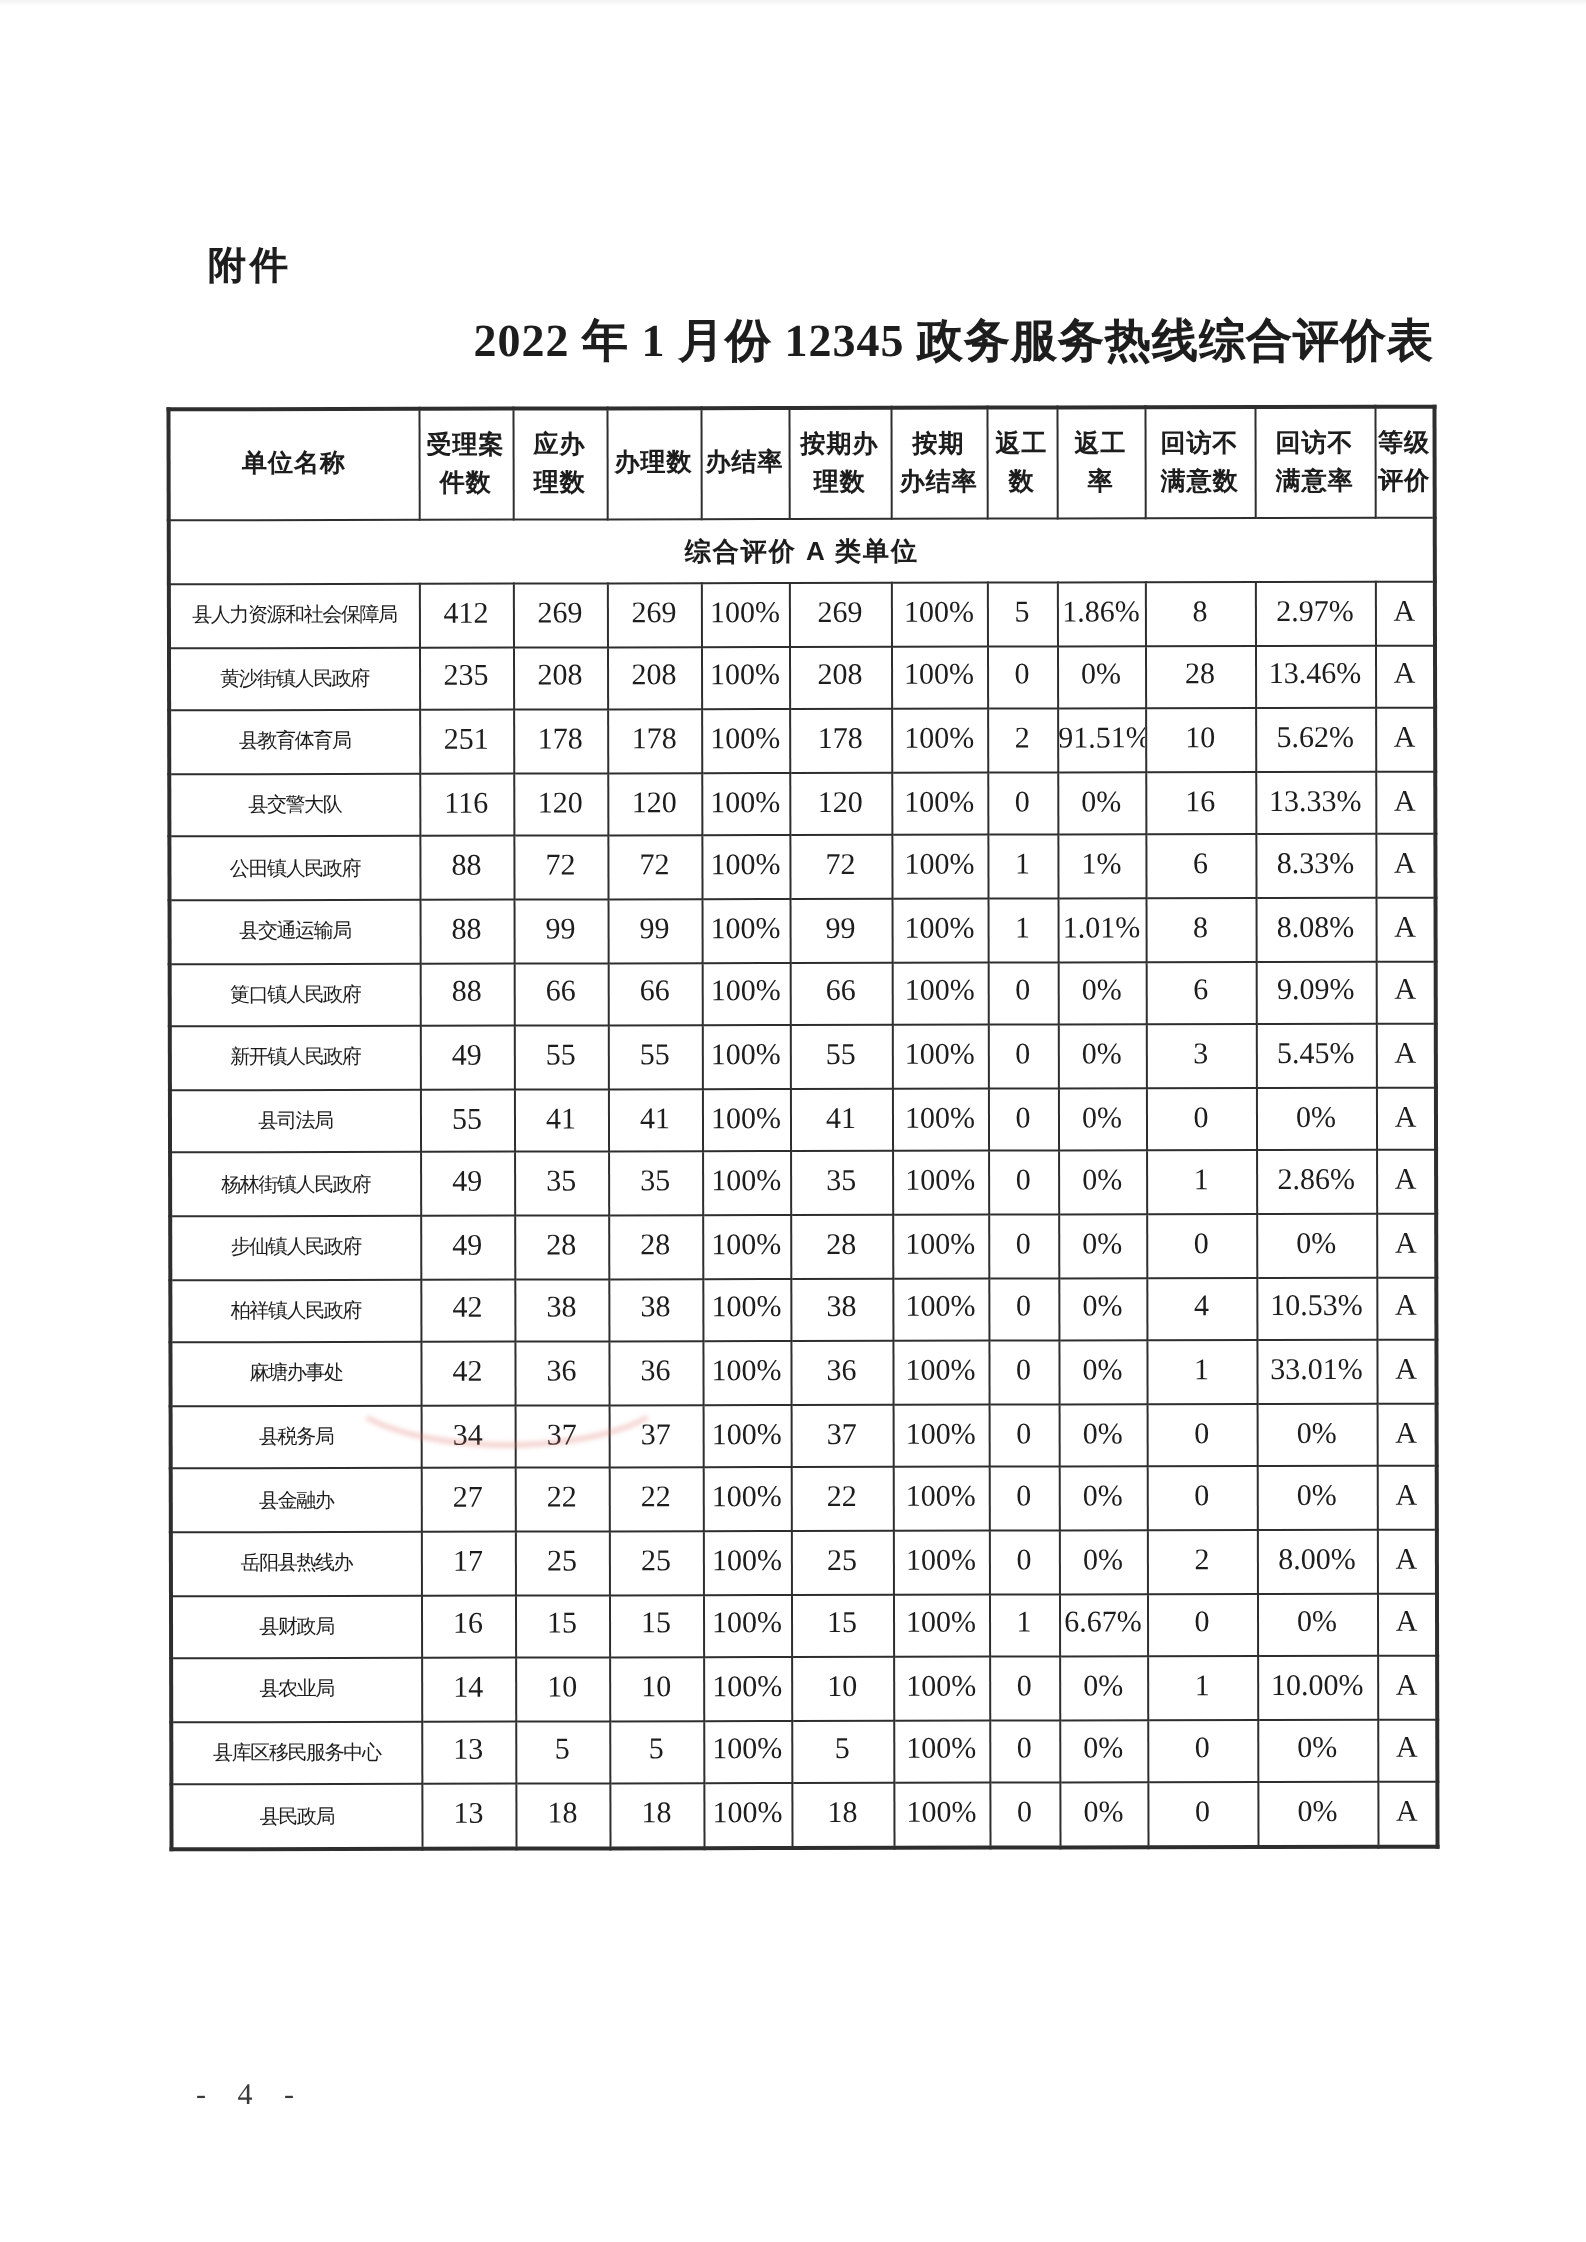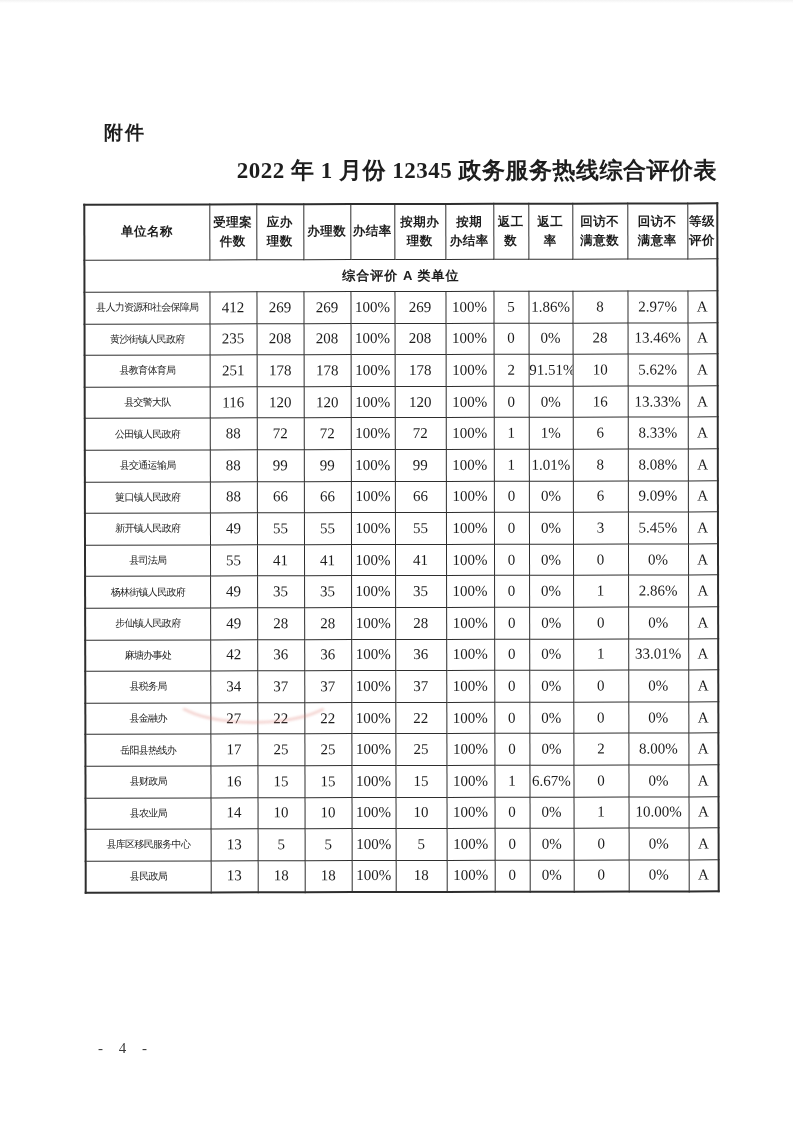--- a/index.html
+++ b/index.html
@@ -294,20 +294,34 @@
           <td>100%</td>
           <td>28</td>
           <td>100%</td>
           <td>0</td>
           <td>0%</td>
           <td>0</td>
           <td>0%</td>
           <td>A</td>
         </tr>
         <tr>
+          <td class="unit-name">柏祥镇人民政府</td>
+          <td>42</td>
+          <td>38</td>
+          <td>38</td>
+          <td>100%</td>
+          <td>38</td>
+          <td>100%</td>
+          <td>0</td>
+          <td>0%</td>
+          <td>4</td>
+          <td>10.53%</td>
+          <td>A</td>
+        </tr>
+        <tr>
           <td class="unit-name">麻塘办事处</td>
           <td>42</td>
           <td>36</td>
           <td>36</td>
           <td>100%</td>
           <td>36</td>
           <td>100%</td>
           <td>0</td>
           <td>0%</td>
           <td>1</td>

